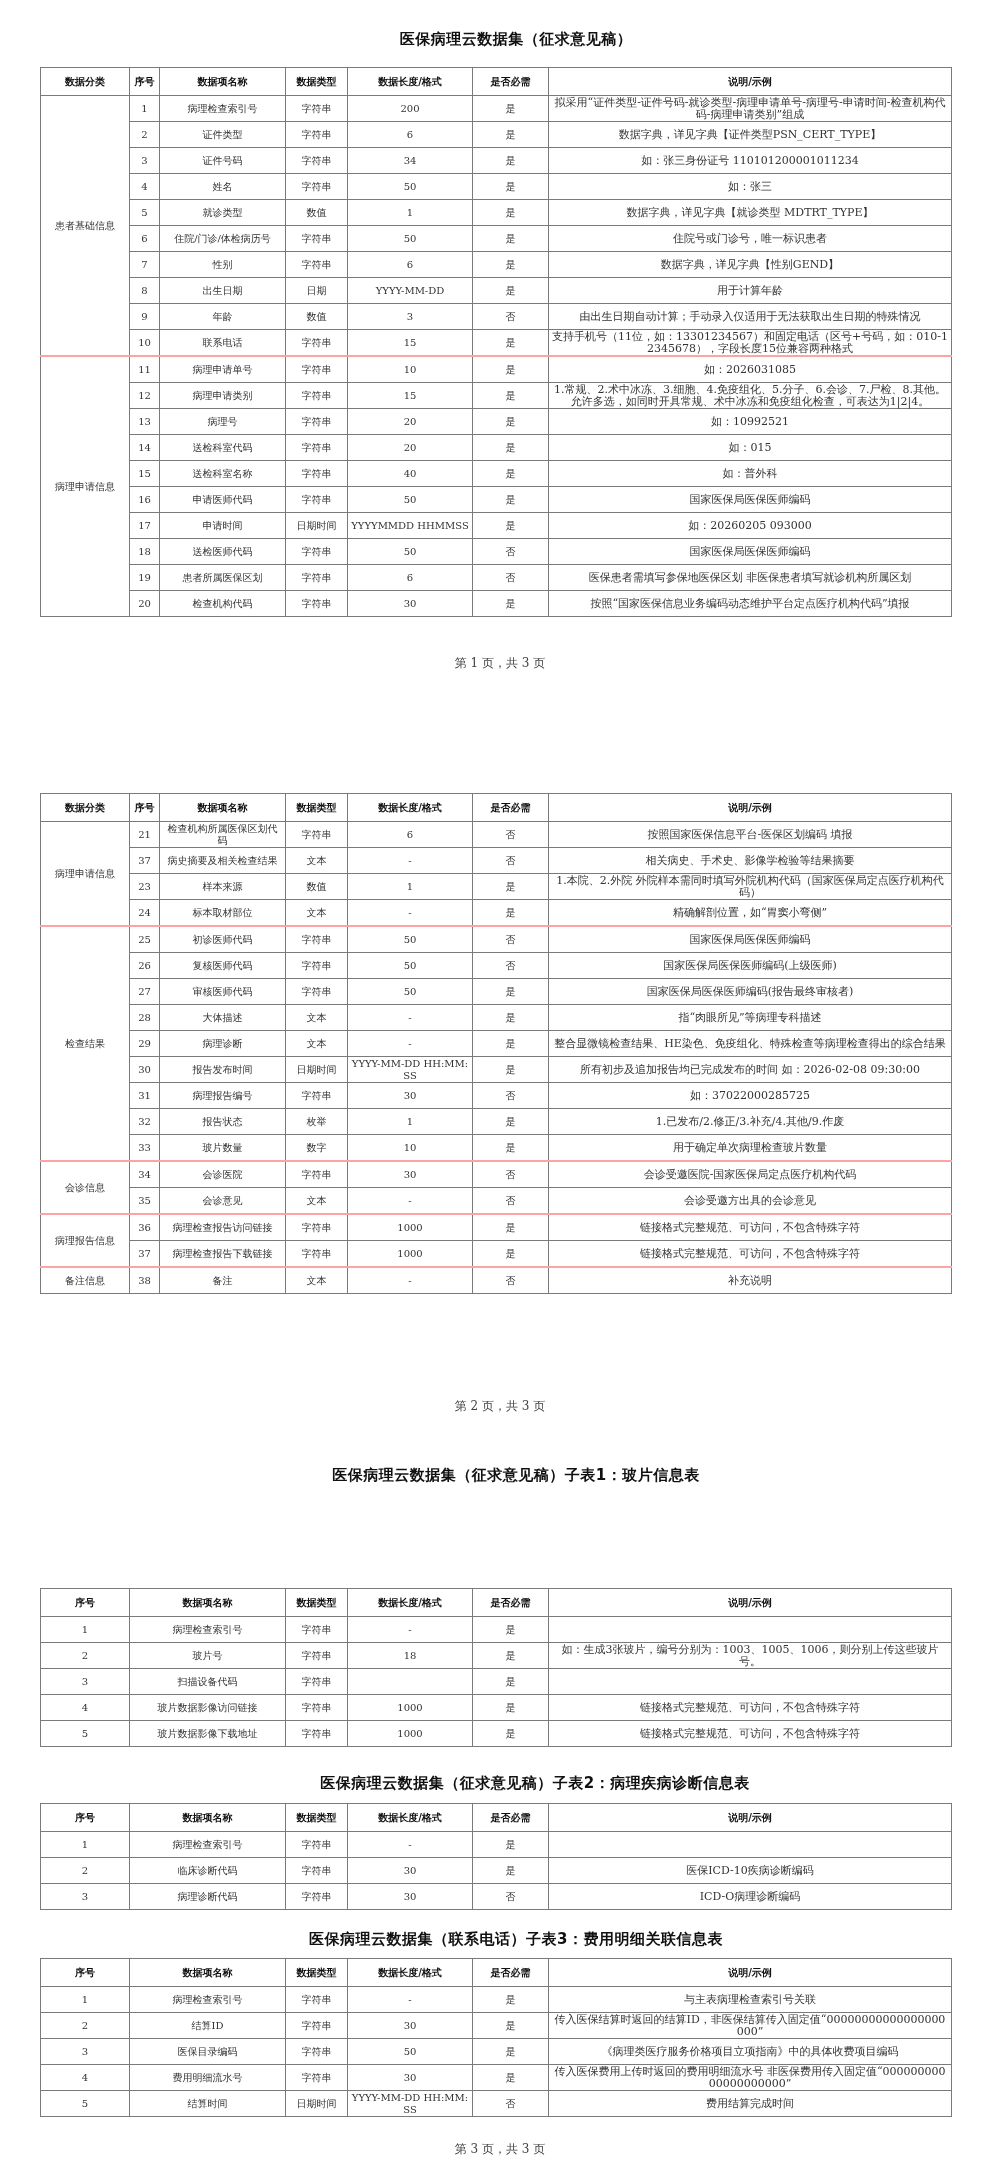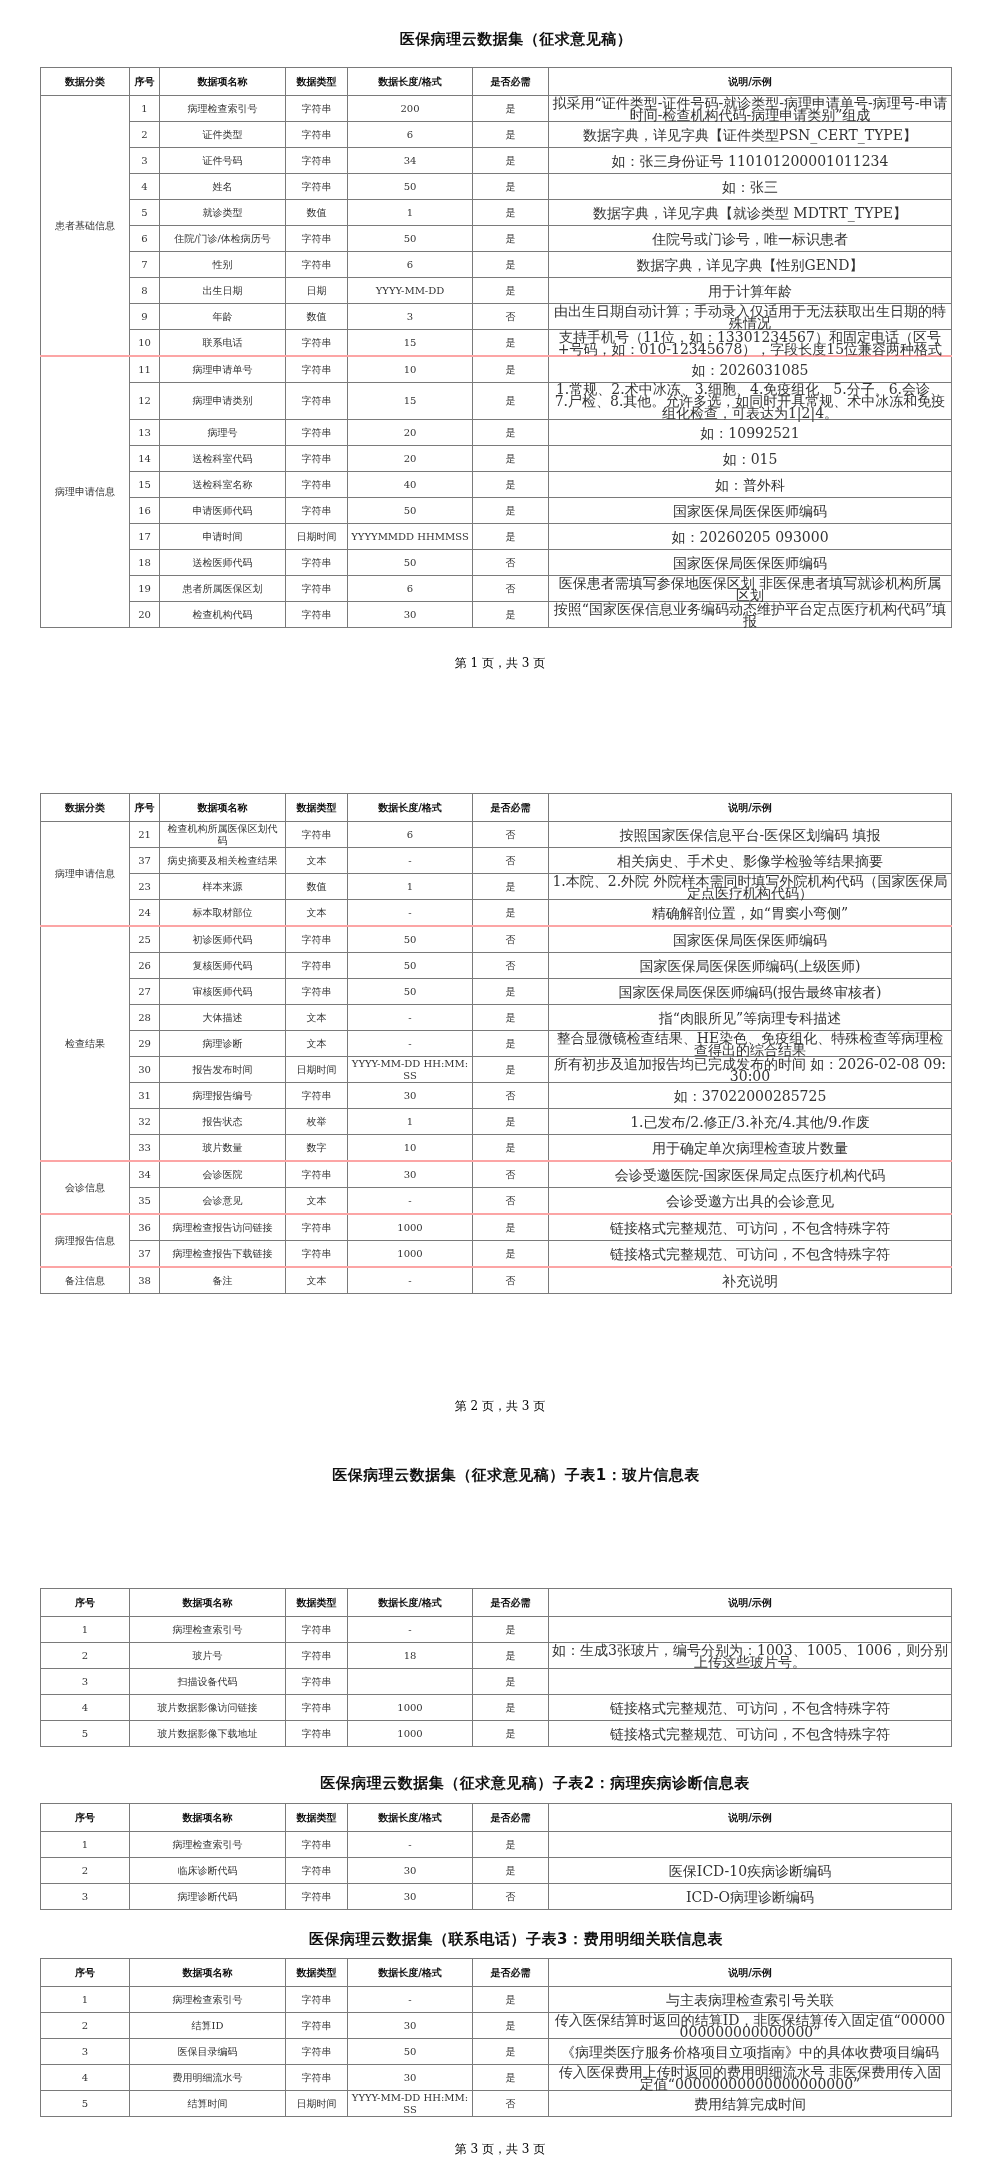--- a/index.html
+++ b/index.html
@@ -1,24 +1,24 @@
 <!DOCTYPE html>
 <html><head>
 <meta charset="utf-8">
 <style>
   html, body { margin: 0; padding: 0; background: #ffffff; }
   body { width: 1000px; height: 2174px; position: relative; font-family: "DejaVu Serif", "Liberation Serif", serif; color: #222; overflow: hidden; }
   .title { position: absolute; left: 0; width: 1000px; text-align: center; font-family: "DejaVu Sans", "Liberation Sans", sans-serif; font-weight: bold; font-size: 15px; color: #111; letter-spacing: 0.5px; padding-left: 16px; }
-  .footer { position: absolute; left: 0; width: 1000px; text-align: center; font-size: 12px; color: #000000; }
+  .footer { position: absolute; left: 0; width: 1000px; text-align: center; font-size: 12px; color: #404040; }
   table { position: absolute; left: 40px; border-collapse: collapse; table-layout: fixed; font-size: 10px; border-radius: 20px; }
   th, td { border: 1px solid #7a7a7a; text-align: center; vertical-align: middle; padding: 0 3px; line-height: 12px; color: #333; word-break: break-all; }
   th { font-family: "DejaVu Sans", "Liberation Sans", sans-serif; font-weight: bold; font-size: 10px; color: #111; height: 27px; }
   td { height: 25px; }
   tr.sep td { border-top: 2px solid #fca5a5; }
-  td.desc { font-size: 14px; }
+  td.desc { font-size: 11px; }
 </style>
 </head>
 <body>
 
 <div class="title" style="top:30px;">医保病理云数据集（征求意见稿）</div>
 
 <table id="t1" style="top:67px; width:911px;">
   <colgroup>
       <col style="width:89px">
       <col style="width:30px">

